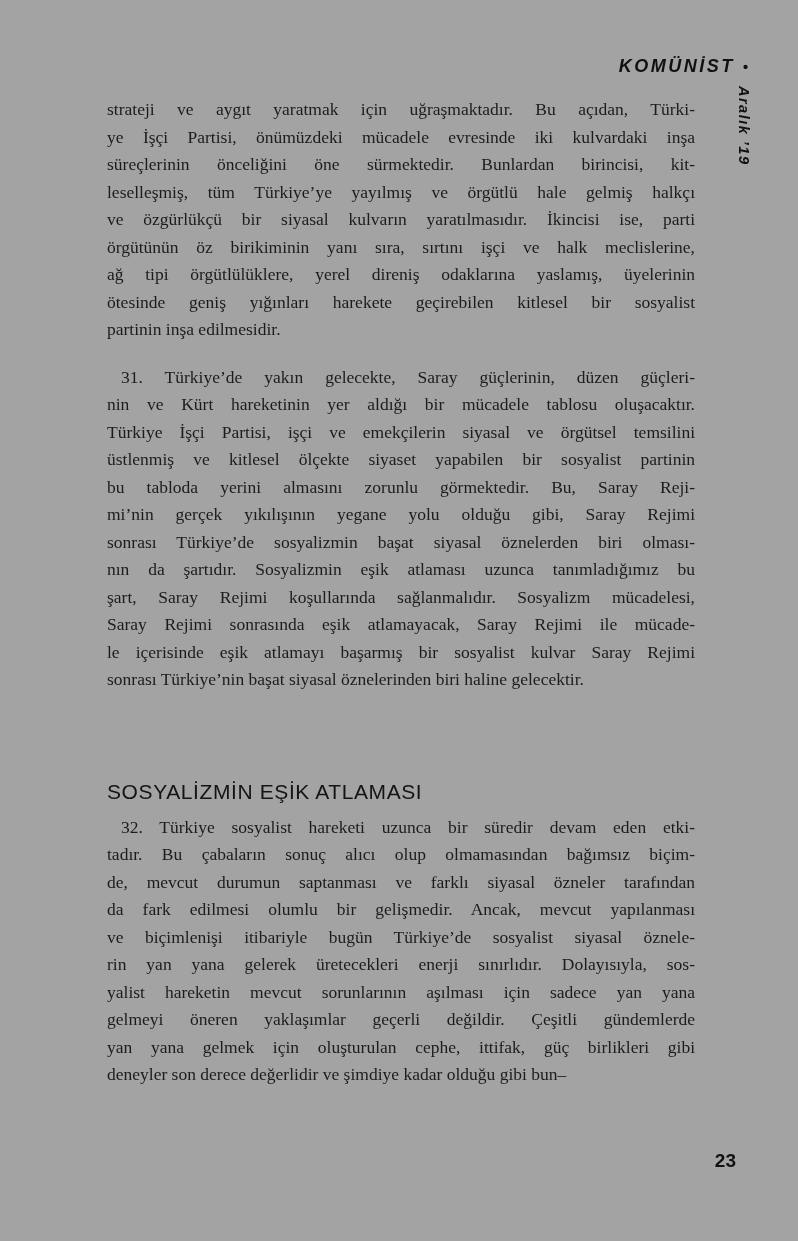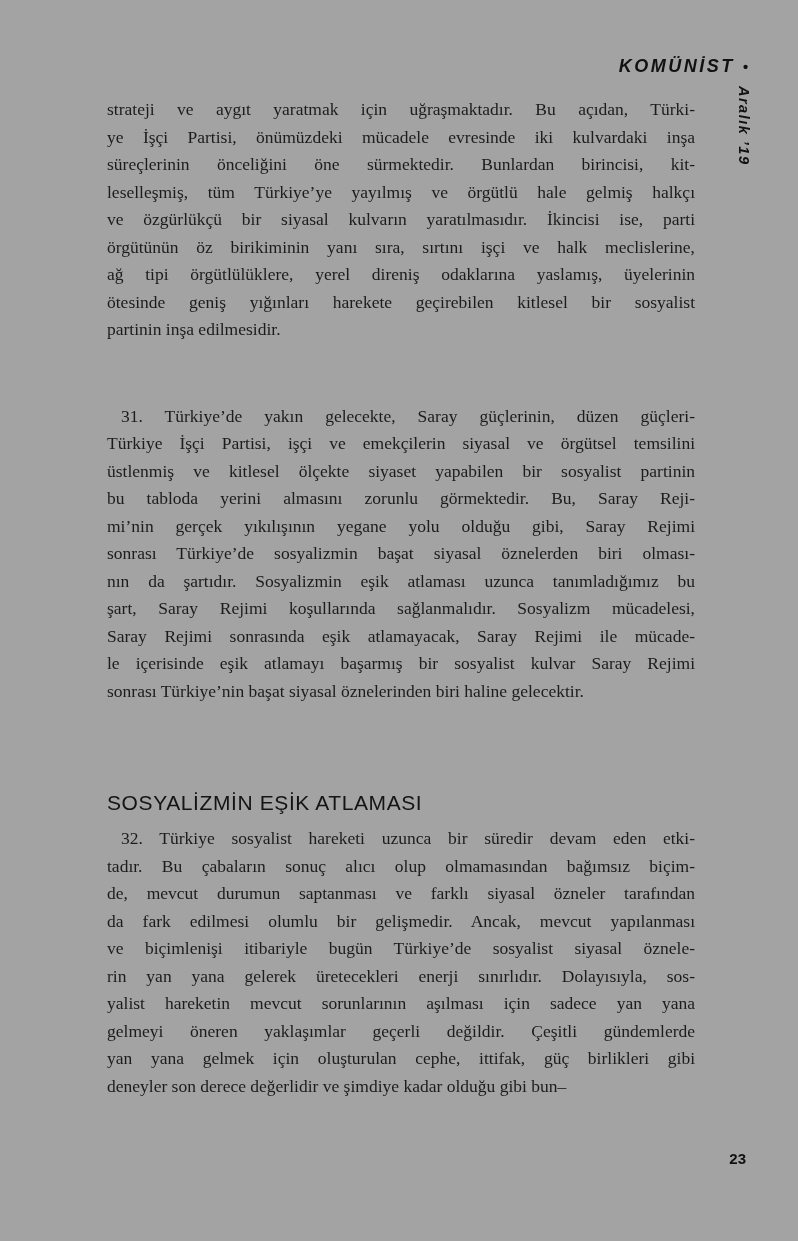--- a/index.html
+++ b/index.html
@@ -61,37 +61,37 @@
   .para .line {
     text-align: justify;
     text-align-last: justify;
   }
   .para .line-last {
     text-align-last: left;
   }
   .para.first-indent .line:first-child {
     text-indent: 14px;
   }
-  .para.gap-before-31 { margin-top: 59px; }
+  .para.gap-before-31 { margin-top: 20px; }
   .section-heading {
     margin: 84px 0 8px 0;
     font-family: "Liberation Sans", sans-serif;
     font-weight: 500;
     font-size: 21px;
     letter-spacing: 0.6px;
     line-height: 28px;
     color: #141414;
   }
   .page-number {
     position: absolute;
     top: 1150px;
-    right: 52px;
+    right: 62px;
     font-family: "Liberation Sans", sans-serif;
     font-weight: bold;
-    font-size: 15px;
+    font-size: 19px;
     color: #111;
   }
 </style>
 </head>
 <body>
 
 <div class="page">
 
   <div class="masthead">
     <span>KOMÜNİST</span><span class="bullet">•</span>
@@ -108,20 +108,21 @@
         <div class="line">leselleşmiş, tüm Türkiye’ye yayılmış ve örgütlü hale gelmiş halkçı</div>
         <div class="line">ve özgürlükçü bir siyasal kulvarın yaratılmasıdır. İkincisi ise, parti</div>
         <div class="line">örgütünün öz birikiminin yanı sıra, sırtını işçi ve halk meclislerine,</div>
         <div class="line">ağ tipi örgütlülüklere, yerel direniş odaklarına yaslamış, üyelerinin</div>
         <div class="line">ötesinde geniş yığınları harekete geçirebilen kitlesel bir sosyalist</div>
         <div class="line line-last">partinin inşa edilmesidir.</div>
       </div>
 
     <div class="para gap-before-31 first-indent">
         <div class="line">31. Türkiye’de yakın gelecekte, Saray güçlerinin, düzen güçleri-</div>
+        <div class="line">nin ve Kürt hareketinin yer aldığı bir mücadele tablosu oluşacaktır.</div>
         <div class="line">Türkiye İşçi Partisi, işçi ve emekçilerin siyasal ve örgütsel temsilini</div>
         <div class="line">üstlenmiş ve kitlesel ölçekte siyaset yapabilen bir sosyalist partinin</div>
         <div class="line">bu tabloda yerini almasını zorunlu görmektedir. Bu, Saray Reji-</div>
         <div class="line">mi’nin gerçek yıkılışının yegane yolu olduğu gibi, Saray Rejimi</div>
         <div class="line">sonrası Türkiye’de sosyalizmin başat siyasal öznelerden biri olması-</div>
         <div class="line">nın da şartıdır. Sosyalizmin eşik atlaması uzunca tanımladığımız bu</div>
         <div class="line">şart, Saray Rejimi koşullarında sağlanmalıdır. Sosyalizm mücadelesi,</div>
         <div class="line">Saray Rejimi sonrasında eşik atlamayacak, Saray Rejimi ile mücade-</div>
         <div class="line">le içerisinde eşik atlamayı başarmış bir sosyalist kulvar Saray Rejimi</div>
         <div class="line line-last">sonrası Türkiye’nin başat siyasal öznelerinden biri haline gelecektir.</div>

